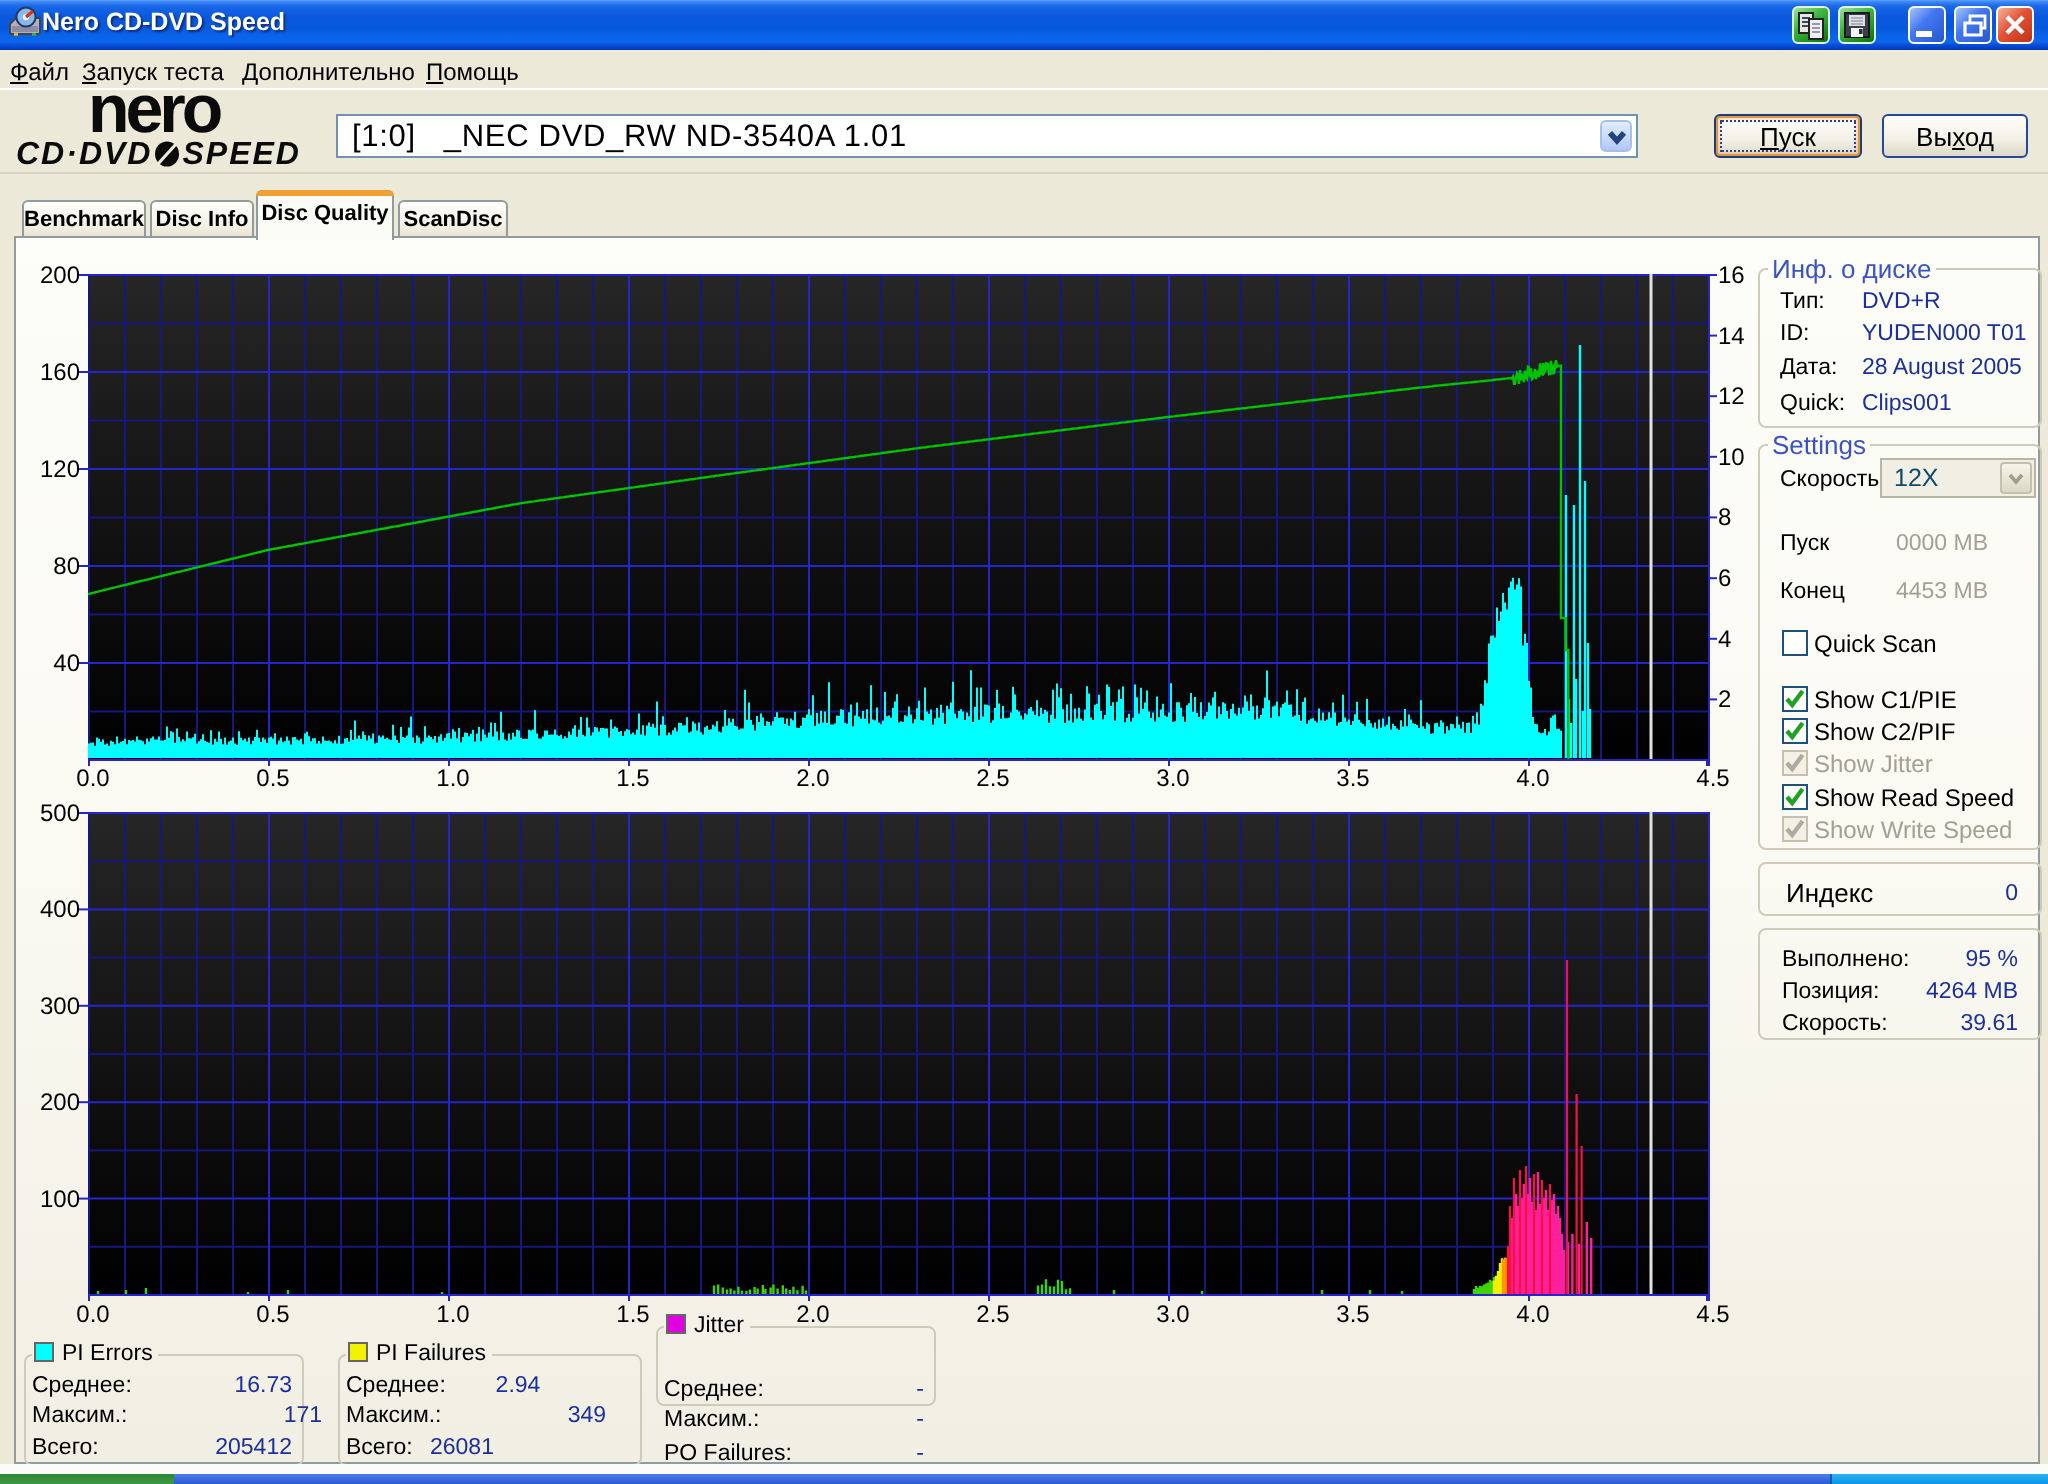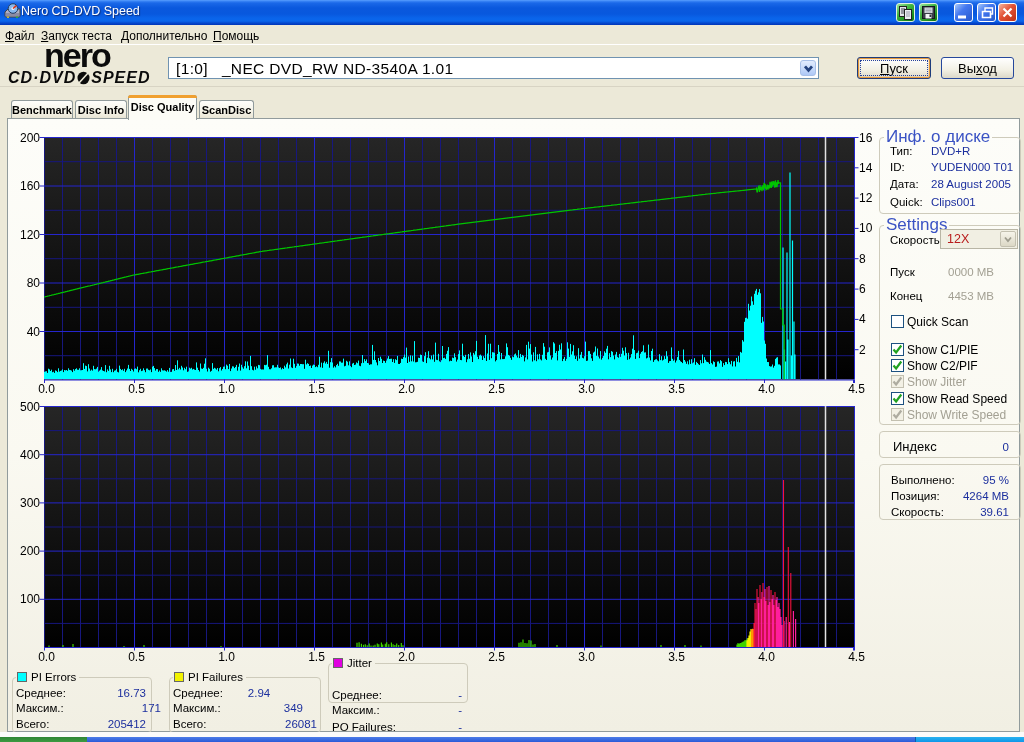--- a/index.html
+++ b/index.html
@@ -1,20 +1,20 @@
 <!DOCTYPE html>
 <html><head><meta charset="utf-8"><style>
 * { margin:0; padding:0; box-sizing:border-box; }
 html,body { width:1024px; height:742px; overflow:hidden; }
 body { font-family:"Liberation Sans",sans-serif; background:#ece9d8; position:relative; }
 .abs { position:absolute; }
 
 #titlebar { position:absolute; left:0; top:0; width:1024px; height:25px;
   background:linear-gradient(180deg,#5da2ff 0px,#3b86f6 1px,#1a68e8 3px,#0a58dd 8px,#0858de 14px,#0a64ea 18px,#0a66ec 21px,#0549cf 23px,#0034b8 25px); }
-#titlebar .title { position:absolute; left:21px; top:4px; color:#fff; font-size:12.5px; font-weight:normal;
+#titlebar .title { position:absolute; left:21px; top:4px; color:#fff; font-size:12.5px; font-weight:bold;
   text-shadow:1px 1px 1px #10307a; }
 .tbtn { position:absolute; top:3px; width:19px; height:19px; border-radius:3px; border:1px solid #fff; }
 .tbtn svg { position:absolute; left:-1px; top:-1px; }
 #b-copy { left:896px; background:linear-gradient(145deg,#9be49b 0%,#3fb53f 40%,#178517 85%,#0f6b0f 100%); border-color:#dff3df; }
 #b-save { left:919px; background:linear-gradient(145deg,#9be49b 0%,#3fb53f 40%,#178517 85%,#0f6b0f 100%); border-color:#dff3df; }
 #b-min  { left:954px; background:linear-gradient(135deg,#a6c8fa 0%,#4478f0 40%,#2558cc 100%); }
 #b-max  { left:977px; background:linear-gradient(135deg,#a6c8fa 0%,#4478f0 40%,#2558cc 100%); }
 #b-close{ left:998px; background:linear-gradient(135deg,#f6b49e 0%,#e25337 45%,#c03014 100%); }
 
 #menubar { position:absolute; left:0; top:25px; width:1024px; height:20px; background:#ece9d8;
@@ -41,21 +41,21 @@
   border-radius:3px 3px 0 0; z-index:5; padding-top:5px; font-size:11px; text-align:center; }
 #tab-active:before { content:""; position:absolute; left:-1px; top:-1px; right:-1px; height:3px;
   background:#f0a030; border-radius:3px 3px 0 0; }
 
 #page { position:absolute; left:7px; top:118px; width:1013px; height:614px;
   border:1px solid #919b9c; background:linear-gradient(180deg,#fdfdf9 0%,#faf9f1 55%,#f1efe3 100%); }
 #charts { position:absolute; left:-7px; top:4px; }
 .axl { font-family:"Liberation Sans",sans-serif; font-size:12px; fill:#000; }
 
 fieldset { position:absolute; border:1px solid #cecbbb; border-radius:4px; }
-fieldset legend { color:#3b53c4; font-size:17px; padding:0 2px; margin-left:4px; }
+fieldset legend { color:#3b53c4; font-size:13px; padding:0 2px; margin-left:4px; }
 fieldset.stat legend { color:#000; font-size:11.5px; margin-left:3px; padding:0 3px 0 1px; }
 .sw { display:inline-block; width:10px; height:10px; margin-right:4px; vertical-align:-1px; border:1px solid #666; }
 .row { position:absolute; font-size:11.5px; color:#000; white-space:nowrap; }
 .val { position:absolute; font-size:11.5px; color:#1c2f9e; white-space:nowrap; }
 .gval { position:absolute; font-size:11.5px; color:#a3a093; white-space:nowrap; }
 .cb { position:absolute; width:13px; height:13px; background:#fff; border:1px solid #1c5180; }
 .cbd { position:absolute; width:13px; height:13px; background:#f3f1e5; border:1px solid #c3c0b0; }
 .cb svg, .cbd svg { position:absolute; left:0; top:0; }
 .cblab { position:absolute; font-size:12px; color:#000; }
 .cblabd { position:absolute; font-size:12px; color:#a3a093; }
@@ -239,21 +239,21 @@
 <span class="row" style="left:882px;top:59px">Дата:</span>
     <span class="val" style="left:923px;top:59px">28 August 2005</span>
 <span class="row" style="left:882px;top:77px">Quick:</span>
     <span class="val" style="left:923px;top:77px">Clips001</span>
 
 <fieldset style="left:871px;top:96px;width:142px;height:210px">
       <legend>Settings</legend>
     </fieldset>
 <span class="row" style="left:882px;top:115px">Скорость</span>
 <div style="position:absolute;left:932px;top:110px;width:78px;height:20px;background:#f1efe3;border:1px solid #b8b5a5">
-  <span style="position:absolute;left:6px;top:2px;font-size:12.5px;color:#b91c1c">12X</span>
+  <span style="position:absolute;left:6px;top:2px;font-size:12.5px;color:#0c4a6e">12X</span>
   <span style="position:absolute;right:1px;top:1px;width:16px;height:16px;background:linear-gradient(180deg,#f6f4ea,#dcd8c6);border:1px solid #c3c0b0;border-radius:2px">
   <svg width="14" height="14" viewBox="0 0 14 14" style="position:absolute;left:0;top:0">
           <path d="M4 5.5l3 3.5 3-3.5" fill="none" stroke="#9e9c8e" stroke-width="1.8"></path>
         </svg>
       </span>
 </div>
 <span class="row" style="left:882px;top:147px">Пуск</span>
     <span class="gval" style="left:940px;top:147px">0000 MB</span>
 <span class="row" style="left:882px;top:171px">Конец</span>
     <span class="gval" style="left:940px;top:171px">4453 MB</span>
@@ -314,21 +314,21 @@
     <span class="val" style="left:50px;top:599px;width:88px;text-align:right">205412</span>
 
 <fieldset class="stat" style="left:161px;top:552px;width:152px;height:62px">
       <legend><i class="sw" style="background:#f2f200"></i>PI Failures</legend>
     </fieldset>
 <span class="row" style="left:165px;top:568px">Среднее:</span>
     <span class="val" style="left:207px;top:568px;width:88px;text-align:center">2.94</span>
 <span class="row" style="left:165px;top:583px">Максим.:</span>
     <span class="val" style="left:207px;top:583px;width:88px;text-align:right">349</span>
 <span class="row" style="left:165px;top:599px">Всего:</span>
-    <span class="val" style="left:221px;top:599px;width:88px;text-align:right">26081</span>
+    <span class="val" style="left:207px;top:599px;width:88px;text-align:left">26081</span>
 
 <fieldset class="stat" style="left:320px;top:538px;width:140px;height:46px">
       <legend><i class="sw" style="background:#e000e0"></i>Jitter</legend>
     </fieldset>
 <span class="row" style="left:324px;top:570px">Среднее:</span>
     <span class="val" style="left:366px;top:570px;width:88px;text-align:right">-</span>
 <span class="row" style="left:324px;top:585px">Максим.:</span>
     <span class="val" style="left:366px;top:585px;width:88px;text-align:right">-</span>
 <span class="row" style="left:324px;top:602px">PO Failures:</span>
     <span class="val" style="left:366px;top:602px;width:88px;text-align:right">-</span>

